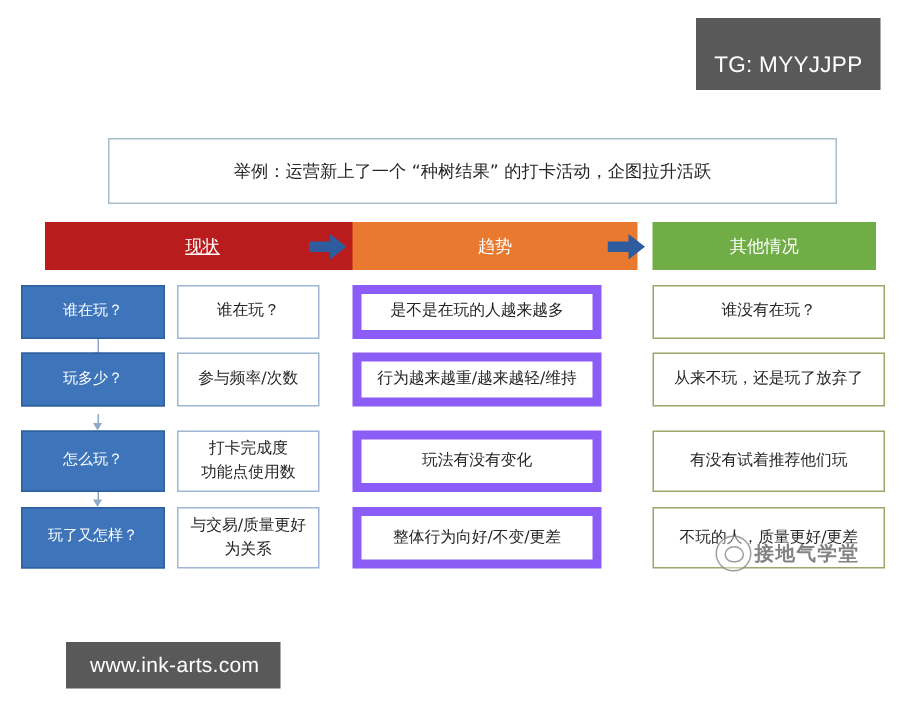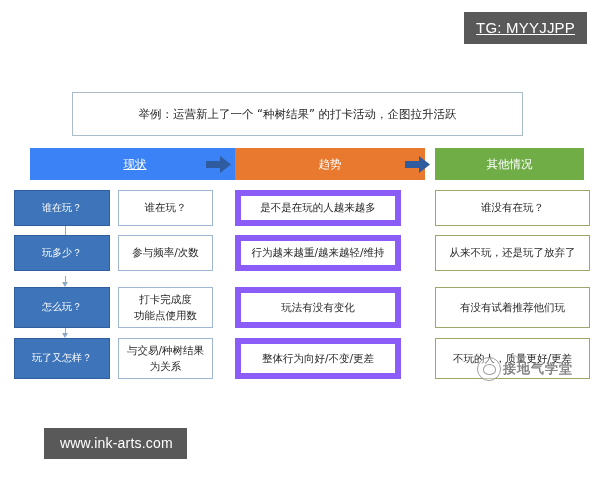--- a/index.html
+++ b/index.html
@@ -17,45 +17,44 @@
 
   
   .tg-badge {
     position: absolute;
     top: 12px;
     right: 13px;
     background: #595959;
     color: #ffffff;
     font-size: 15px;
     line-height: 1;
-    padding: 8px 12px 9px 12px;
+    padding: 24px 12px 9px 12px;
     letter-spacing: 0.2px;
     font-family: "Liberation Sans", sans-serif;
-    text-decoration: underline;
   }
   .url-badge {
     position: absolute;
     left: 0;
     bottom: 21px;
     background: #595959;
     color: #ffffff;
     font-size: 14px;
     line-height: 1;
     padding: 8px 14px 9px 16px;
     letter-spacing: 0.2px;
     font-family: "Liberation Sans", sans-serif;
     margin-left: 44px;
   }
 
   
   .caption-box {
     position: absolute;
     left: 72px;
     top: 92px;
-    width: 451px;
+    width: 486px;
     height: 44px;
     border: 1px solid #a8bcc9;
     background: #ffffff;
     box-sizing: border-box;
     display: flex;
     align-items: center;
     justify-content: center;
   }
   .caption-text {
     font-size: 11.5px;
@@ -75,21 +74,21 @@
     position: absolute;
     top: 0;
     height: 32px;
     box-sizing: border-box;
     display: flex;
     align-items: center;
     justify-content: center;
     color: #ffffff;
     font-size: 11.5px;
   }
-  .col-head.now   { left: 30px;  width: 210px; background: #3b82f6; text-decoration: underline; }
+  .col-head.now   { left: 30px;  width: 210px; background: #b91c1c; text-decoration: underline; }
   .col-head.trend { left: 235px; width: 190px; background: #e8792e; }
   .col-head.other { left: 435px; width: 149px; background: #70ad47; }
 
   .flow-arrow {
     position: absolute;
     top: 8px;
     width: 25px;
     height: 17px;
   }
   .flow-arrow.a1 { left: 206px; }
@@ -282,21 +281,21 @@
 </div>
 <div class="connector c3">
   <div class="stem"></div>
     <div class="head"></div>
 </div>
 
 <div class="row r4">
   <div class="cell stage">玩了又怎样？</div>
   <div class="cell detail">
     <span class="stacked">
-      <span>与交易/种树结果</span>
+      <span>与交易/质量更好</span>
       <span>为关系</span>
     </span>
   </div>
   <div class="cell trend">整体行为向好/不变/更差</div>
   <div class="cell other">不玩的人，质量更好/更差</div>
 </div>
 
 <div class="logo-watermark">
   <div class="logo-mark"></div>
   <div class="logo-text">接地气学堂</div>

